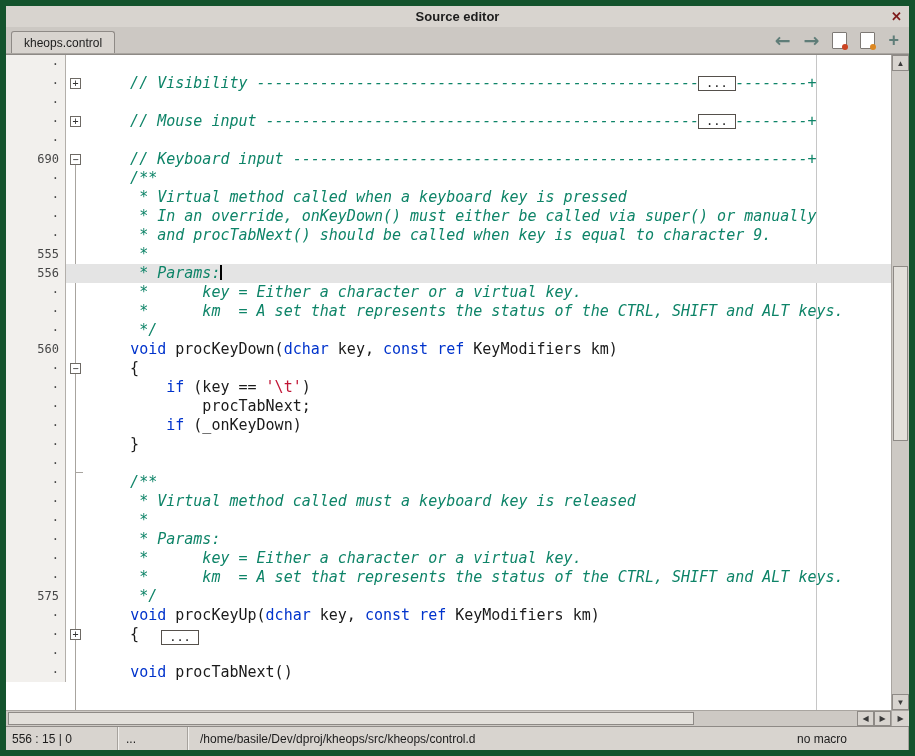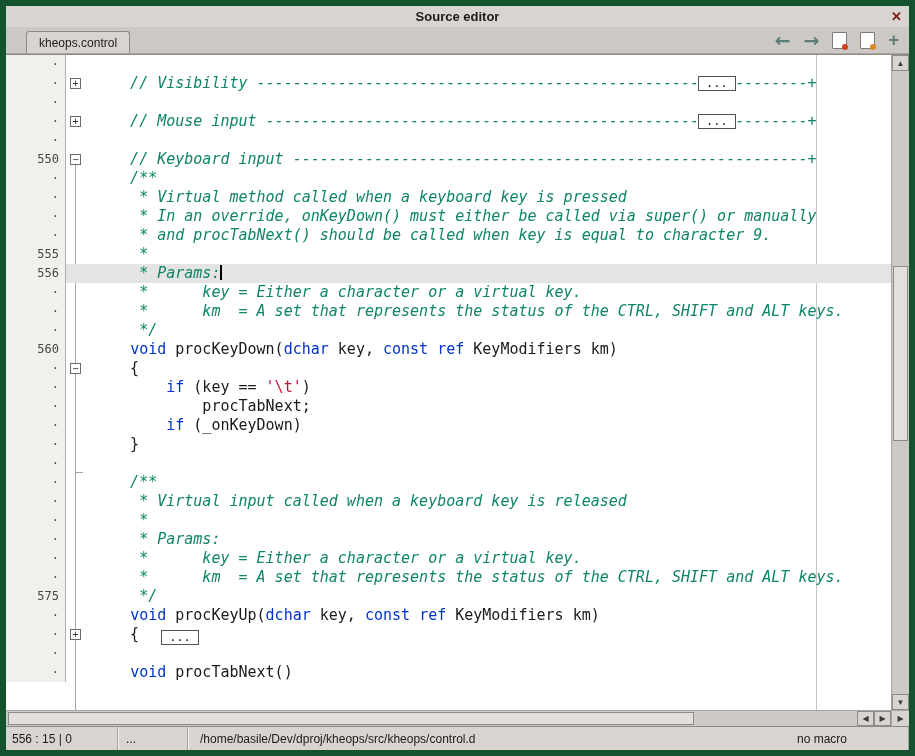--- a/index.html
+++ b/index.html
@@ -8,21 +8,21 @@
   .window{width:915px;height:756px;background:var(--chrome,#d8d4cf);border:6px solid #14532d;
           display:flex;flex-direction:column;overflow:hidden;position:relative}
   
   .titlebar{height:21px;flex:0 0 auto;display:flex;align-items:center;position:relative;background:var(--chrome,#d8d4cf)}
   .title{flex:1;text-align:center;font-size:13px;font-weight:bold;color:#1c1c1c}
   .closebtn{position:absolute;right:7px;top:3px;font-size:13px;font-weight:bold;color:#7d1a1a;cursor:default}
   
   .tabbar{height:27px;flex:0 0 auto;background:var(--chromedark,#ccc8c3);display:flex;align-items:flex-end;
           padding:0 2px;border-bottom:1px solid #a9a5a0}
   .tab{height:22px;padding:4px 12px 0;background:var(--chrome,#d8d4cf);border:1px solid #8e8a86;border-bottom:none;
-       border-radius:3px 3px 0 0;font-size:12px;color:#1c1c1c;margin-left:18px}
+       border-radius:3px 3px 0 0;font-size:12px;color:#1c1c1c;margin-left:3px}
   .tb-spacer{flex:1}
   .tb-icons{display:flex;align-items:center;gap:13px;padding:0 8px 4px 0}
   .tb-btn{border:none;background:transparent;cursor:default;display:flex;align-items:center}
   .arrowglyph{font-size:19px;line-height:18px;color:#5f7d78;font-weight:bold;font-family:"DejaVu Sans",sans-serif}
   .docicon{width:15px;height:17px;background:#fff;border:1px solid #7d7975;border-radius:1px;position:relative}
   .docdot{position:absolute;width:6px;height:6px;border-radius:50%;right:-2px;bottom:-2px}
   .dot1{background:var(--accentdot1,#cc4422)}
   .dot2{background:var(--accentdot2,#dd8822)}
   .crossglyph{font-size:18px;line-height:16px;color:#5f7d78;font-weight:bold}
   
@@ -141,21 +141,21 @@
               <span class="foldbox">+</span>
             </div>
             <div class="codecell"><span class="tk-c">    // Mouse input ------------------------------------------------------------+</span><span class="ebox right">...</span></div>
           </div>
           <div class="row">
             <div class="numcell">·</div>
             <div class="foldcell"></div>
             <div class="codecell"></div>
           </div>
           <div class="row">
-            <div class="numcell">550</div>
+            <div class="numcell">690</div>
             <div class="foldcell">
               <span class="foldbox">−</span>
             </div>
             <div class="codecell"><span class="tk-c">    // Keyboard input ---------------------------------------------------------+</span></div>
           </div>
           <div class="row">
             <div class="numcell">·</div>
             <div class="foldcell"></div>
             <div class="codecell"><span class="tk-c">    /**</span></div>
           </div>
@@ -237,21 +237,21 @@
             <div class="codecell"></div>
           </div>
           <div class="row">
             <div class="numcell">·</div>
             <div class="foldcell"></div>
             <div class="codecell"><span class="tk-c">    /**</span></div>
           </div>
           <div class="row">
             <div class="numcell">·</div>
             <div class="foldcell"></div>
-            <div class="codecell"><span class="tk-c">     * Virtual input called when a keyboard key is released</span></div>
+            <div class="codecell"><span class="tk-c">     * Virtual method called must a keyboard key is released</span></div>
           </div>
           <div class="row">
             <div class="numcell">·</div>
             <div class="foldcell"></div>
             <div class="codecell"><span class="tk-c">     *</span></div>
           </div>
           <div class="row">
             <div class="numcell">·</div>
             <div class="foldcell"></div>
             <div class="codecell"><span class="tk-c">     * Params:</span></div>

